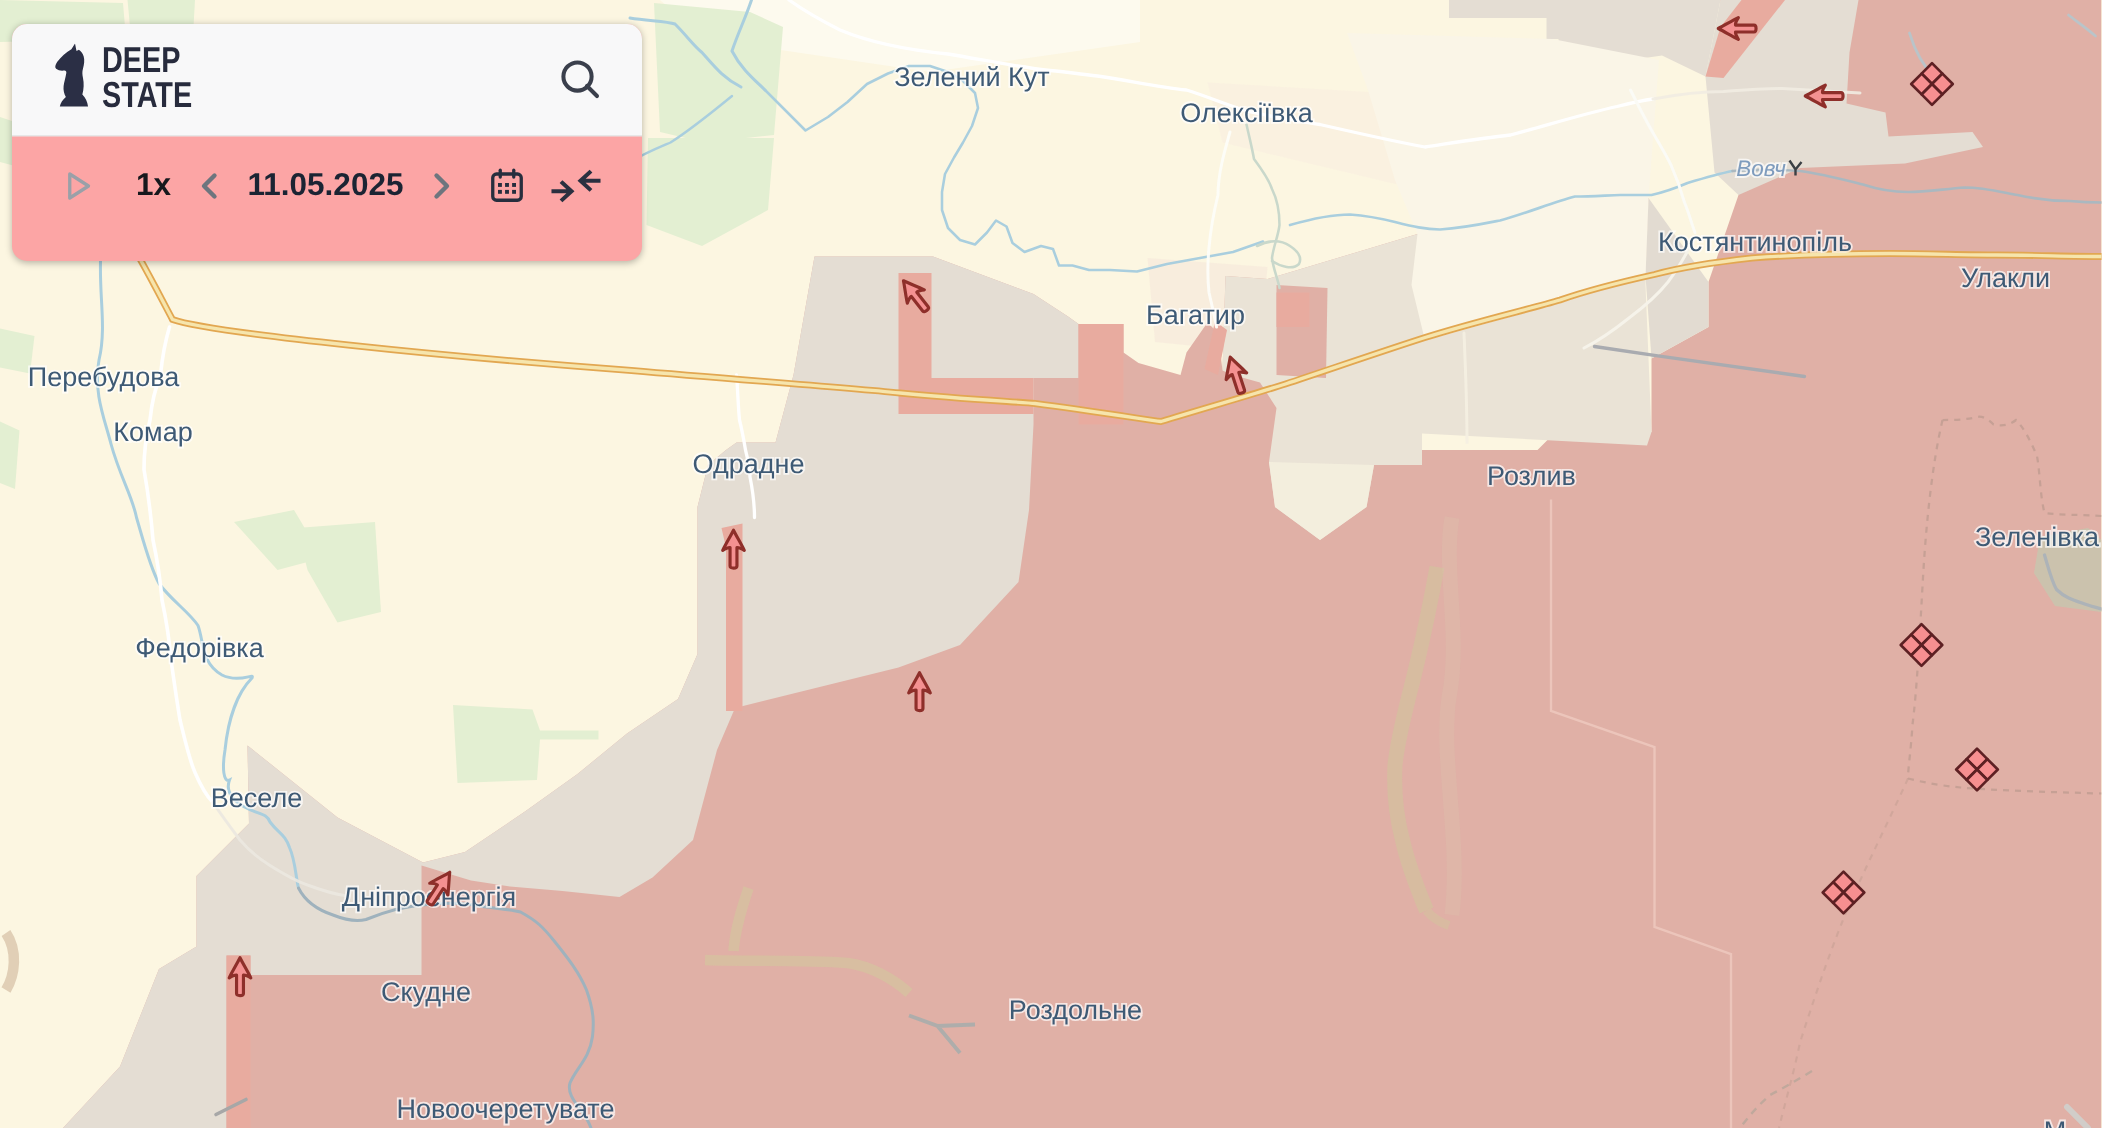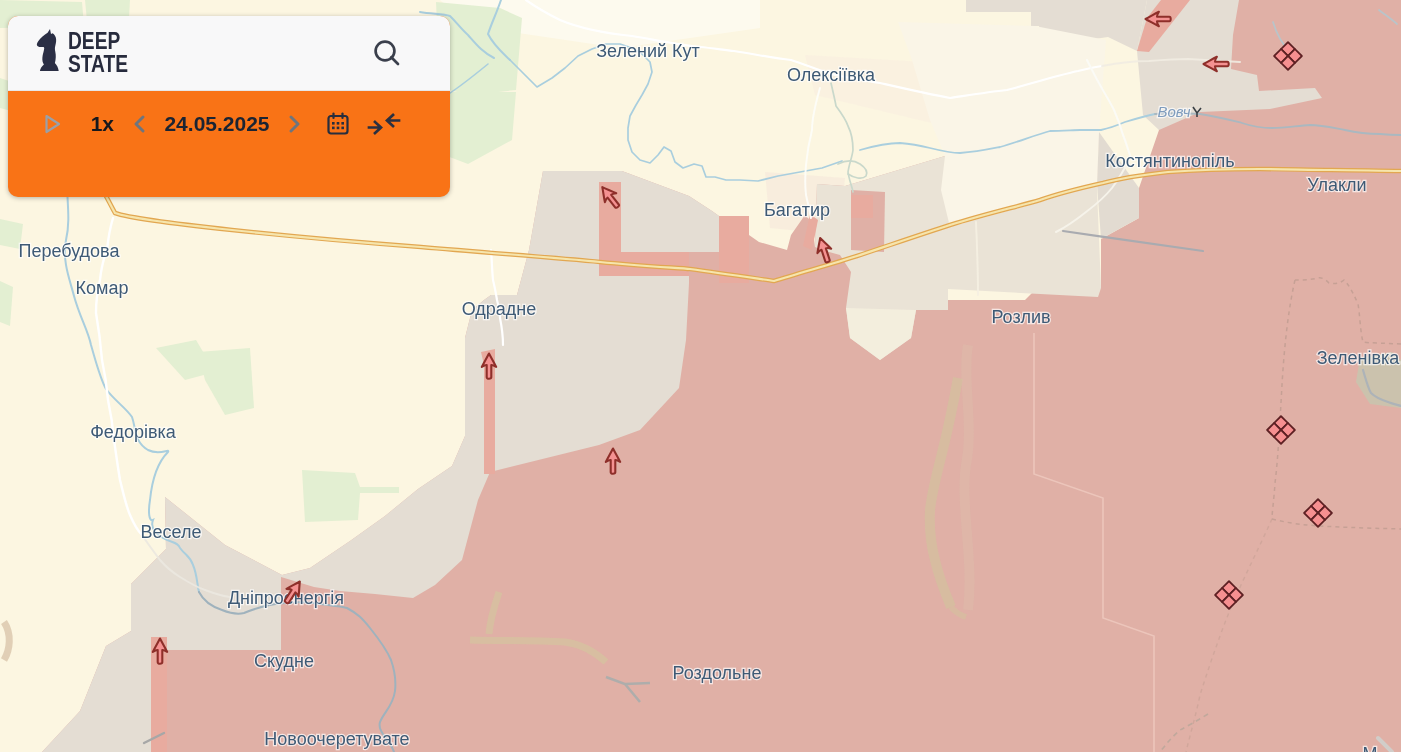--- a/index.html
+++ b/index.html
@@ -243,21 +243,21 @@
   <use href="#fort" transform="translate(1288,56)"></use>
 
   <use href="#fort" transform="translate(1281,430)"></use>
 
   <use href="#fort" transform="translate(1318,513)"></use>
 
   <use href="#fort" transform="translate(1229,595)"></use>
   </g>
 </svg>
 
-<div id="panel" style="position:absolute;left:8px;top:16px;width:420px;height:181px;background:#f97316;border-radius:10px;box-shadow:0 1px 5px rgba(0,0,0,.28);padding-left:22px;">
+<div id="panel" style="position:absolute;left:8px;top:16px;width:420px;height:158px;background:#fca5a5;border-radius:10px;box-shadow:0 1px 5px rgba(0,0,0,.28);">
       <div style="position:absolute;left:0;top:0;width:100%;height:74px;background:#f8f8f9;border-radius:10px 10px 0 0;"></div>
 
   <svg style="position:absolute;left:28px;top:13px;" width="24" height="44" viewBox="0 0 24 44">
     <path fill="#2b2f45" d="M14,0 L11.6,3.8 C8.2,5.8 4.6,8.8 2.2,12.2 C0.8,14.2 0.4,16 1.4,16.9 C2.8,18 5,18.3 6.9,18 C7.8,17.9 8.4,18.6 8.2,19.6 C7.8,22.6 6.7,25.5 6.4,28.4 C6.1,31.2 6.7,33.6 7.9,35.6 C5.7,37.4 4.3,39.6 3.9,42 L22.7,42 C22.3,38.8 20.9,36 18.9,34 C19.9,30.4 20.1,26.4 19.3,22.8 C18.9,20.8 18.7,18.8 19.3,16.8 C20.1,14 20.5,11 19.8,8.6 C19.2,6.6 18,5.2 16.6,4.2 L15,5 L14,0 Z"></path>
   </svg>
 
   <div style="position:absolute;left:60px;top:13px;color:#272b3d;font-weight:bold;font-size:24px;line-height:23px;letter-spacing:0;transform:scaleX(.8);transform-origin:0 0;">DEEP<br>STATE</div>
 
   <svg style="position:absolute;left:365px;top:23px;" width="28" height="28" viewBox="0 0 28 28">
     <circle cx="12" cy="12" r="9.4" fill="none" stroke="#3a3f4c" stroke-width="2.7"></circle>
@@ -269,21 +269,21 @@
   <svg style="position:absolute;left:33px;top:97px;" width="22" height="22" viewBox="0 0 22 22">
     <path d="M5.5,3 L18,11 L5.5,19 Z" fill="none" stroke="#9aa0a8" stroke-width="2.2" stroke-linejoin="round"></path>
   </svg>
 
   <div style="position:absolute;left:70px;top:96px;width:36px;text-align:right;font-weight:bold;font-size:21px;color:#16181d;">1x</div>
 
   <svg style="position:absolute;left:123px;top:99px;" width="18" height="18" viewBox="0 0 18 18">
     <path d="M12,2 L5,9 L12,16" fill="none" stroke="#6e757e" stroke-width="2.9" stroke-linecap="round" stroke-linejoin="round"></path>
   </svg>
 
-  <div style="position:absolute;left:152px;top:96px;width:114px;text-align:center;font-weight:bold;font-size:21px;color:#1b2433;">24.05.2025</div>
+  <div style="position:absolute;left:152px;top:96px;width:114px;text-align:center;font-weight:bold;font-size:21px;color:#1b2433;">11.05.2025</div>
 
   <svg style="position:absolute;left:277px;top:99px;" width="18" height="18" viewBox="0 0 18 18">
     <path d="M6,2 L13,9 L6,16" fill="none" stroke="#6e757e" stroke-width="2.9" stroke-linecap="round" stroke-linejoin="round"></path>
   </svg>
 
   <svg style="position:absolute;left:318px;top:96px;" width="24" height="24" viewBox="0 0 24 24">
     <rect x="2.5" y="4" width="19" height="17.5" rx="2.5" fill="none" stroke="#272e3e" stroke-width="2.2"></rect>
     <line x1="7.5" y1="1.5" x2="7.5" y2="6" stroke="#272e3e" stroke-width="2.2" stroke-linecap="round"></line>
     <line x1="16.5" y1="1.5" x2="16.5" y2="6" stroke="#272e3e" stroke-width="2.2" stroke-linecap="round"></line>
     <g fill="#272e3e">

